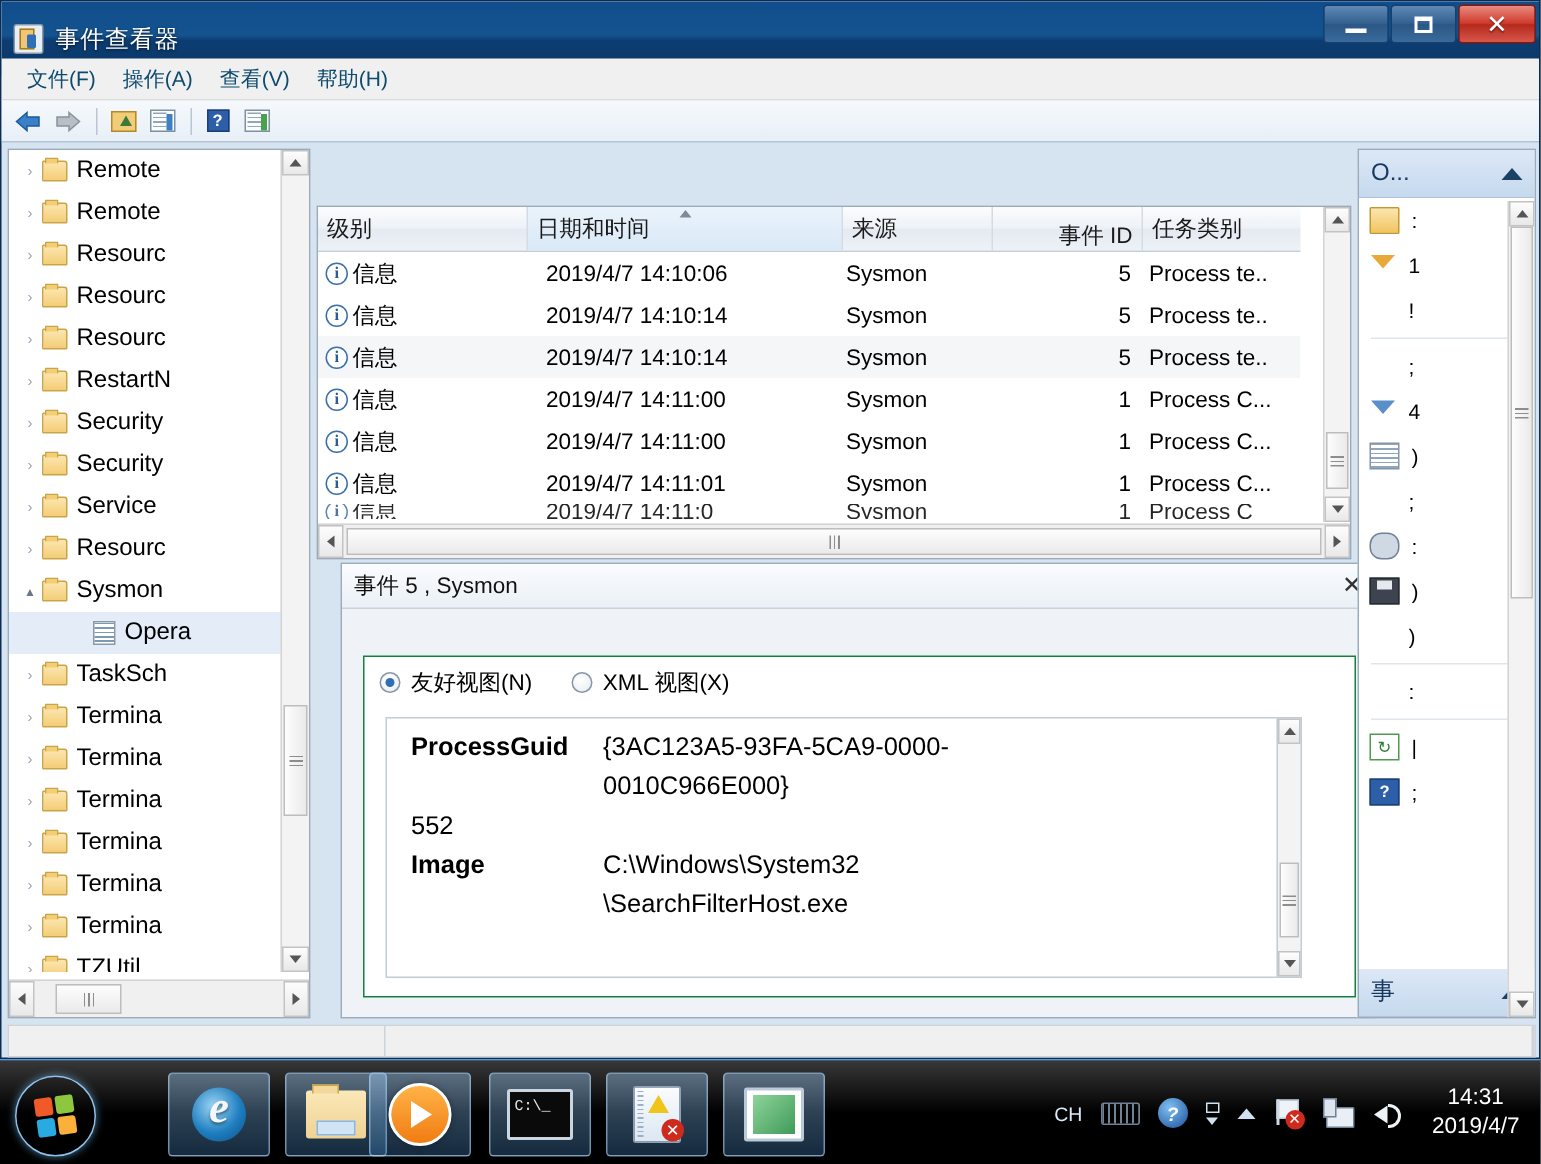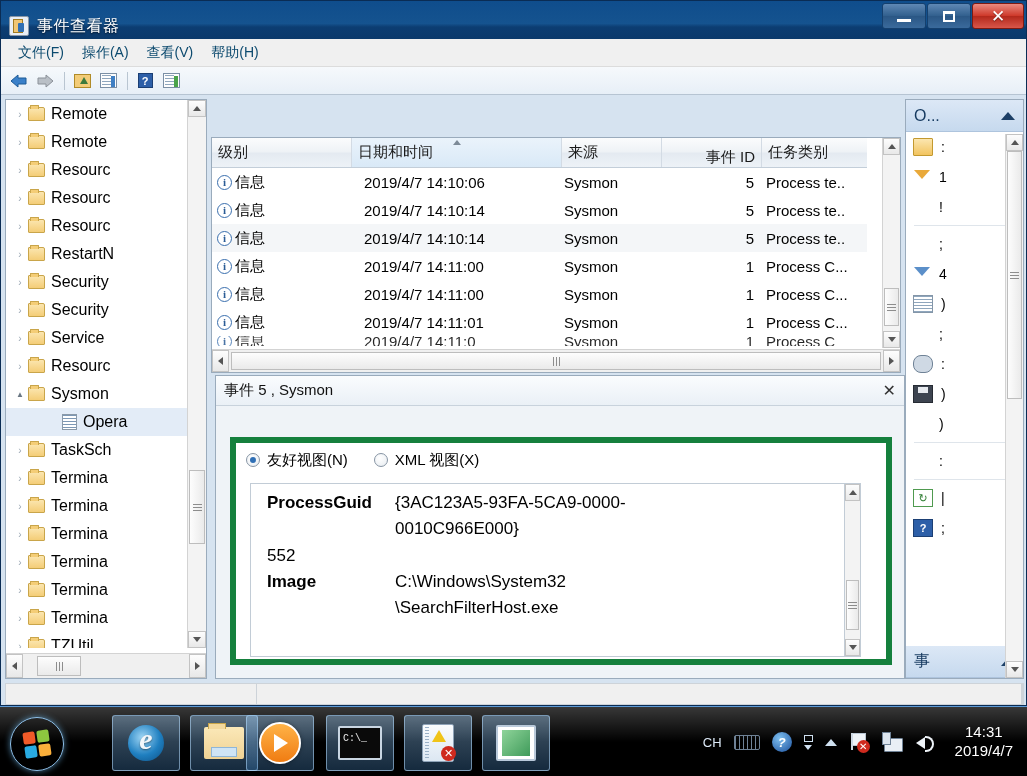--- a/index.html
+++ b/index.html
@@ -162,31 +162,31 @@
   .c-level{width:140px;display:flex;align-items:center;padding-left:5px;box-sizing:border-box;}
   .c-date{width:210px;padding-left:12px;box-sizing:border-box;}
   .c-src{width:100px;padding-left:2px;box-sizing:border-box;}
   .c-id{width:100px;text-align:right;padding-right:8px;box-sizing:border-box;}
   .c-task{width:105px;padding-left:4px;box-sizing:border-box;overflow:hidden;white-space:nowrap;}
   .infoicon{width:15px;height:15px;border-radius:50%;background:#fff;border:1.5px solid #3a6fae;
      color:#2b5c96;font-size:11px;font-weight:bold;font-family:"Liberation Serif",serif;
      display:flex;align-items:center;justify-content:center;box-sizing:border-box;margin-right:3px;flex:0 0 auto;}
 
   
-  .detail{position:absolute;left:4px;top:276px;width:100%;height:304px;background:#eff3f7;border:1px solid #9aabbc;box-sizing:border-box;}
+  .detail{position:absolute;left:16px;top:276px;width:100%;height:304px;background:#eff3f7;border:1px solid #9aabbc;box-sizing:border-box;}
   .detail-hdr{height:30px;display:flex;align-items:center;padding:0 8px;border-bottom:1px solid #c8d2dc;
      background:linear-gradient(180deg,#fafcfe,#eaf0f6);box-sizing:border-box;}
   .detail-hdr .dtitle{font-size:15px;color:#111;}
   .detail-hdr .dclose{margin-left:auto;font-size:16px;color:#333;line-height:1;}
   .tabs{position:absolute;left:14px;top:32px;height:30px;display:flex;align-items:flex-end;}
   .tab{height:26px;padding:0 12px;display:flex;align-items:center;font-size:15px;
      background:linear-gradient(180deg,#f2f2f2,#e2e2e2);border:1px solid #b9c3cd;border-bottom:none;
      border-radius:3px 3px 0 0;margin-right:2px;box-sizing:border-box;color:#222;}
   .tab.active{background:#fff;height:30px;border-color:#9aabbc;color:#000;z-index:2;}
-  .tabbody{position:absolute;left:14px;top:61px;width:662px;height:228px;background:#fff;border:6px solid #15803d;box-sizing:border-box;}
+  .tabbody{position:absolute;left:14px;top:61px;width:662px;height:228px;background:#fff;border:1px solid #15803d;box-sizing:border-box;}
   .radiorow{display:flex;align-items:center;height:34px;padding-left:10px;}
   .radio{width:14px;height:14px;border-radius:50%;border:1px solid #8795a4;background:radial-gradient(circle at 40% 35%,#fff,#e6ebf0);
      box-sizing:border-box;margin-right:7px;position:relative;flex:0 0 auto;}
   .radio.on:after{content:"";position:absolute;left:3px;top:3px;width:6px;height:6px;border-radius:50%;background:#2f6fb5;}
   .radiolabel{font-size:15px;margin-right:26px;}
   .detbox{position:absolute;left:14px;top:40px;width:610px;height:174px;background:#fff;border:1px solid #c2ccd6;box-sizing:border-box;overflow:hidden;}
   .detline{display:flex;font-size:17px;line-height:1.55;padding-left:16px;}
   .detkey{font-weight:bold;flex:0 0 auto;}
   .detval{flex:1 1 auto;word-break:break-all;}
   .detcont{padding-left:16px;font-size:17px;line-height:1.55;}

